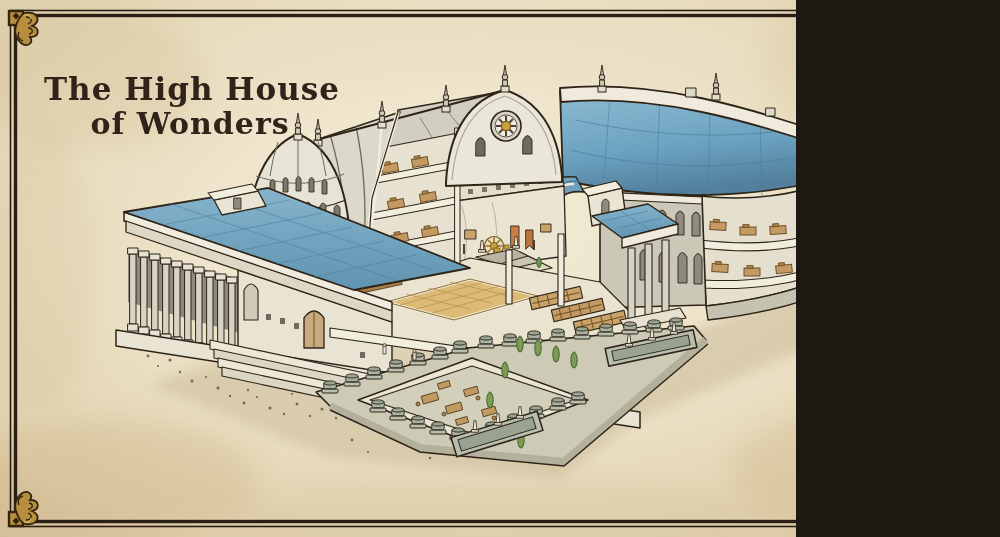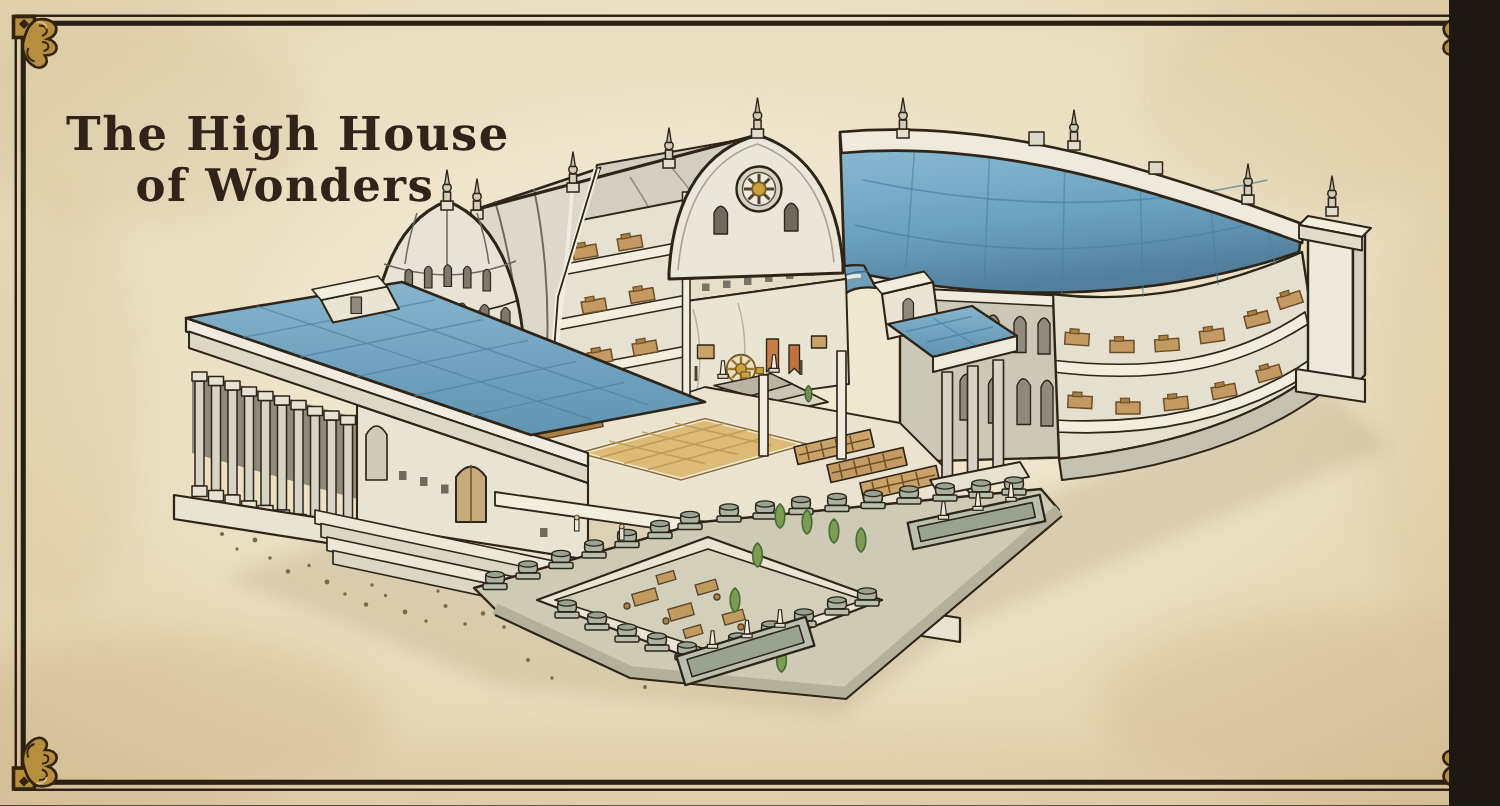--- a/index.html
+++ b/index.html
@@ -1,16 +1,16 @@
 <!DOCTYPE html>
 <html><head>
 <meta charset="utf-8">
 <style>
   html,body{margin:0;padding:0;background:#1d1812;}
-  .stage{position:relative;width:966px;height:537px;overflow:hidden;
+  .stage{position:relative;width:796px;height:537px;overflow:hidden;
          font-family:"DejaVu Serif","Liberation Serif",serif;}
   svg{display:block}
   .title-text{font-family:"DejaVu Serif","Liberation Serif",serif;
               font-weight:bold;fill:#31221a;letter-spacing:1px;}
   .ink{stroke:#2e2418;stroke-linejoin:round;stroke-linecap:round;}
 </style>
 <title>The High House of Wonders</title></head>
 <body>
 
 <div class="stage">

